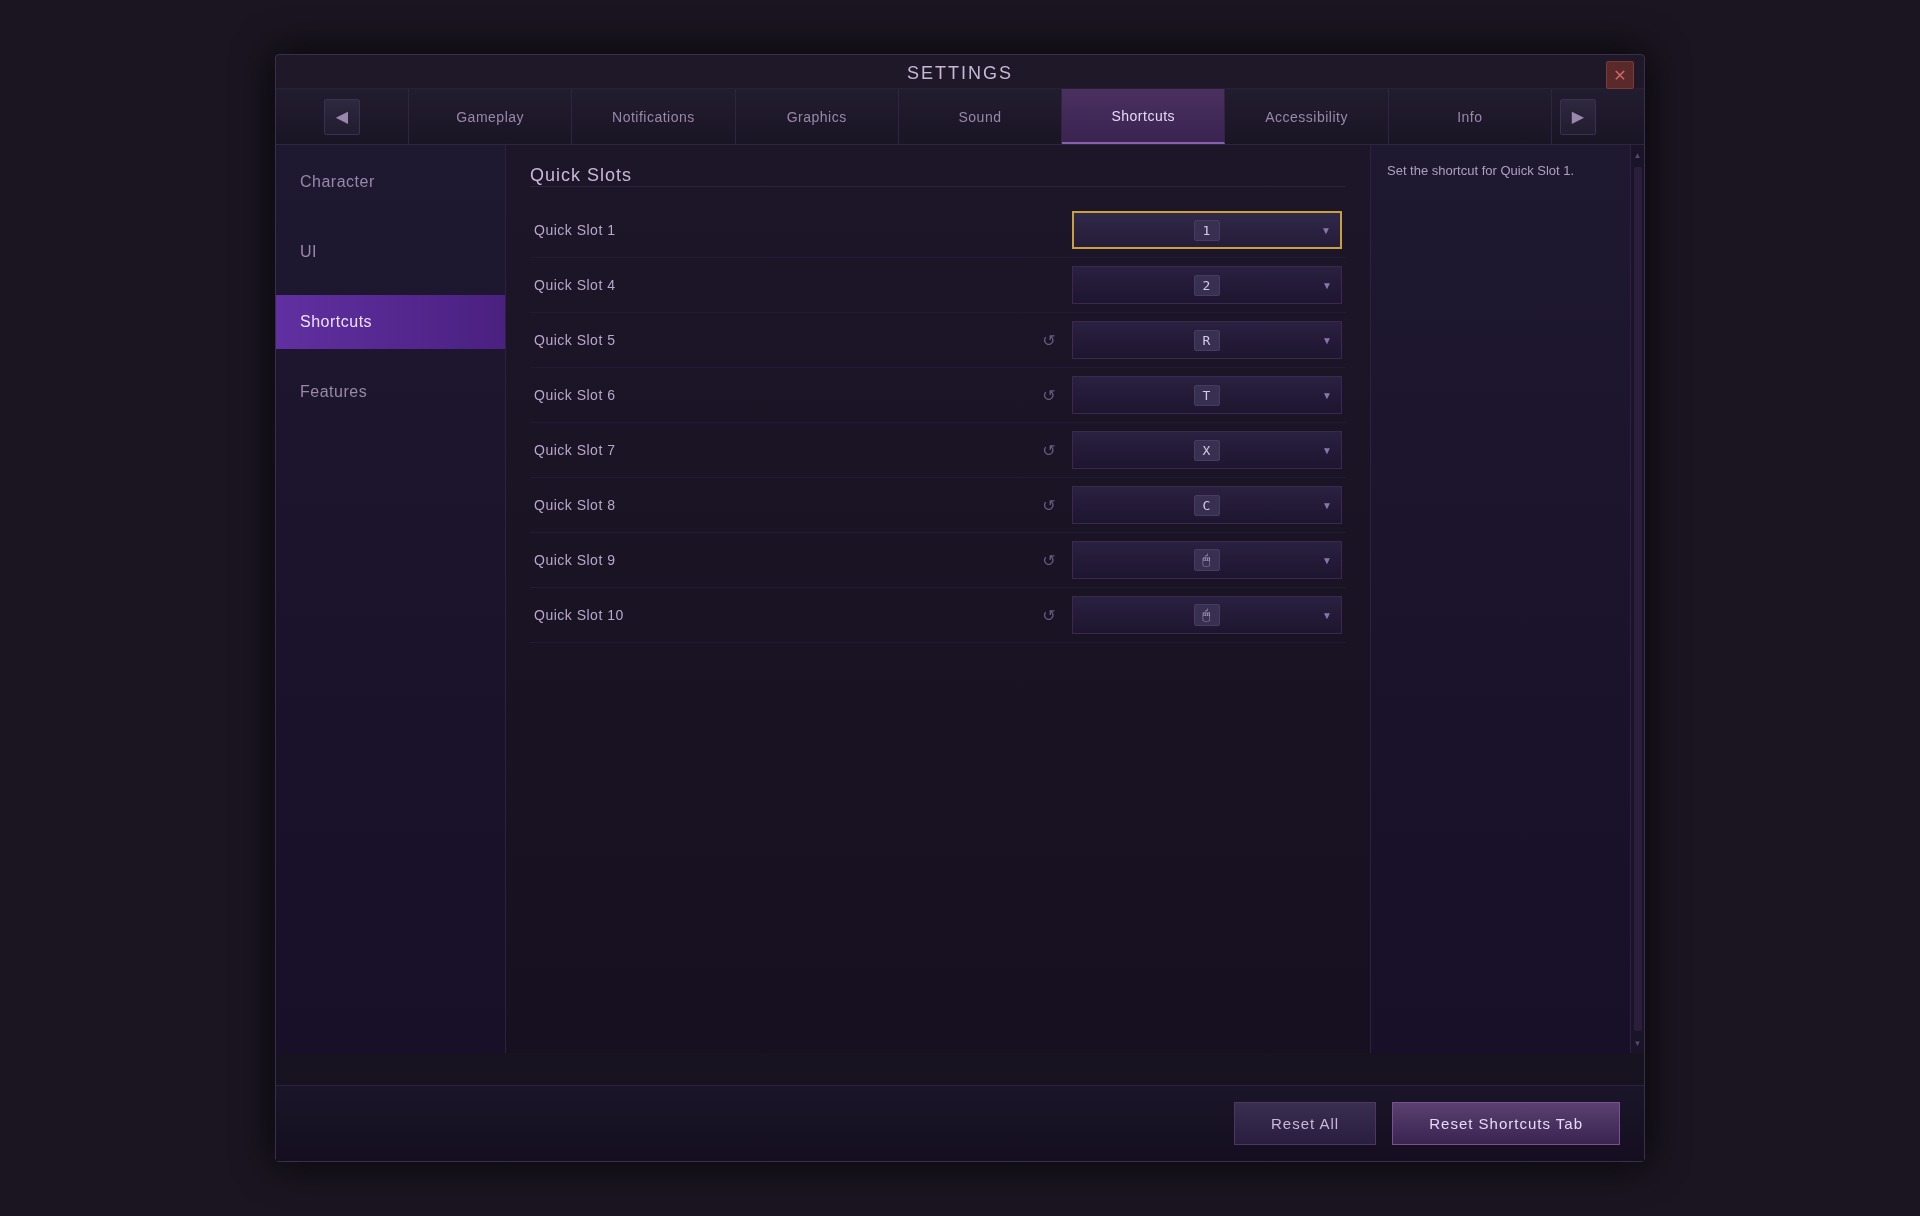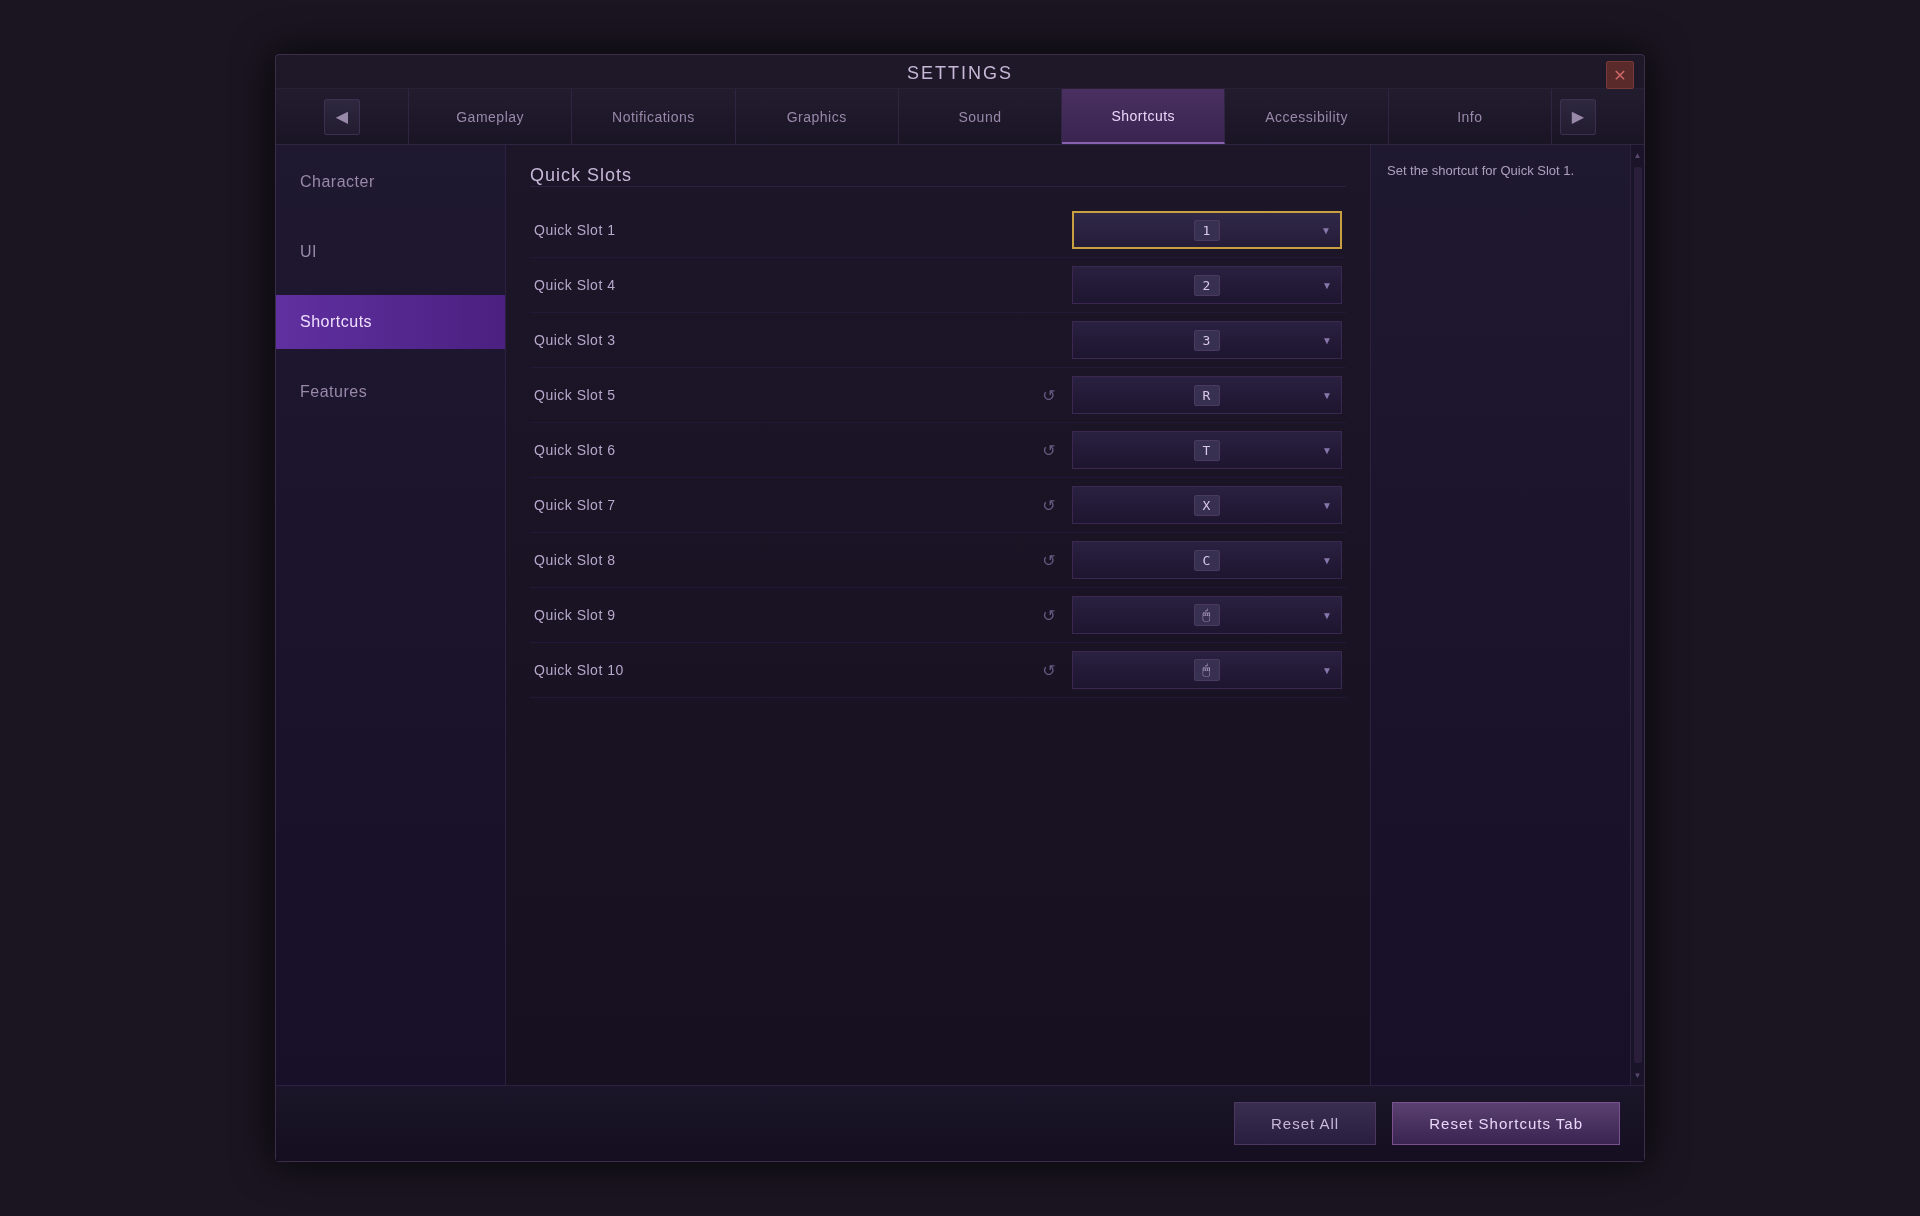--- a/index.html
+++ b/index.html
@@ -278,20 +278,21 @@
     }
 
     
     .bottom-bar {
       padding: 16px 24px;
       background: linear-gradient(180deg, #1a1528 0%, #140e20 100%);
       border-top: 1px solid #2e2040;
       display: flex;
       justify-content: flex-end;
       gap: 16px;
+      margin-top: 32px;
     }
 
     .btn-action {
       padding: 12px 36px;
       font-size: 15px;
       cursor: pointer;
       letter-spacing: 1px;
       border: 1px solid #4a3860;
       background: linear-gradient(180deg, #3a2e50 0%, #2a1e40 100%);
       color: #c8b8d8;
@@ -371,27 +372,20 @@
             </div>
           </div>
           <div class="slot-row">
             <span class="slot-label">Quick Slot 4</span>
             <div class="reset-icon" style="visibility: hidden;"></div>
             <div class="slot-dropdown">
               <span class="key-badge">2</span>
             </div>
           </div>
           <div class="slot-row">
-            <span class="slot-label">Quick Slot 3</span>
-            <div class="reset-icon" style="visibility: hidden;"></div>
-            <div class="slot-dropdown">
-              <span class="key-badge">3</span>
-            </div>
-          </div>
-          <div class="slot-row">
             <span class="slot-label">Quick Slot 5</span>
             <div class="reset-icon" style="cursor: pointer;">↺</div>
             <div class="slot-dropdown">
               <span class="key-badge">R</span>
             </div>
           </div>
           <div class="slot-row">
             <span class="slot-label">Quick Slot 6</span>
             <div class="reset-icon" style="cursor: pointer;">↺</div>
             <div class="slot-dropdown">

